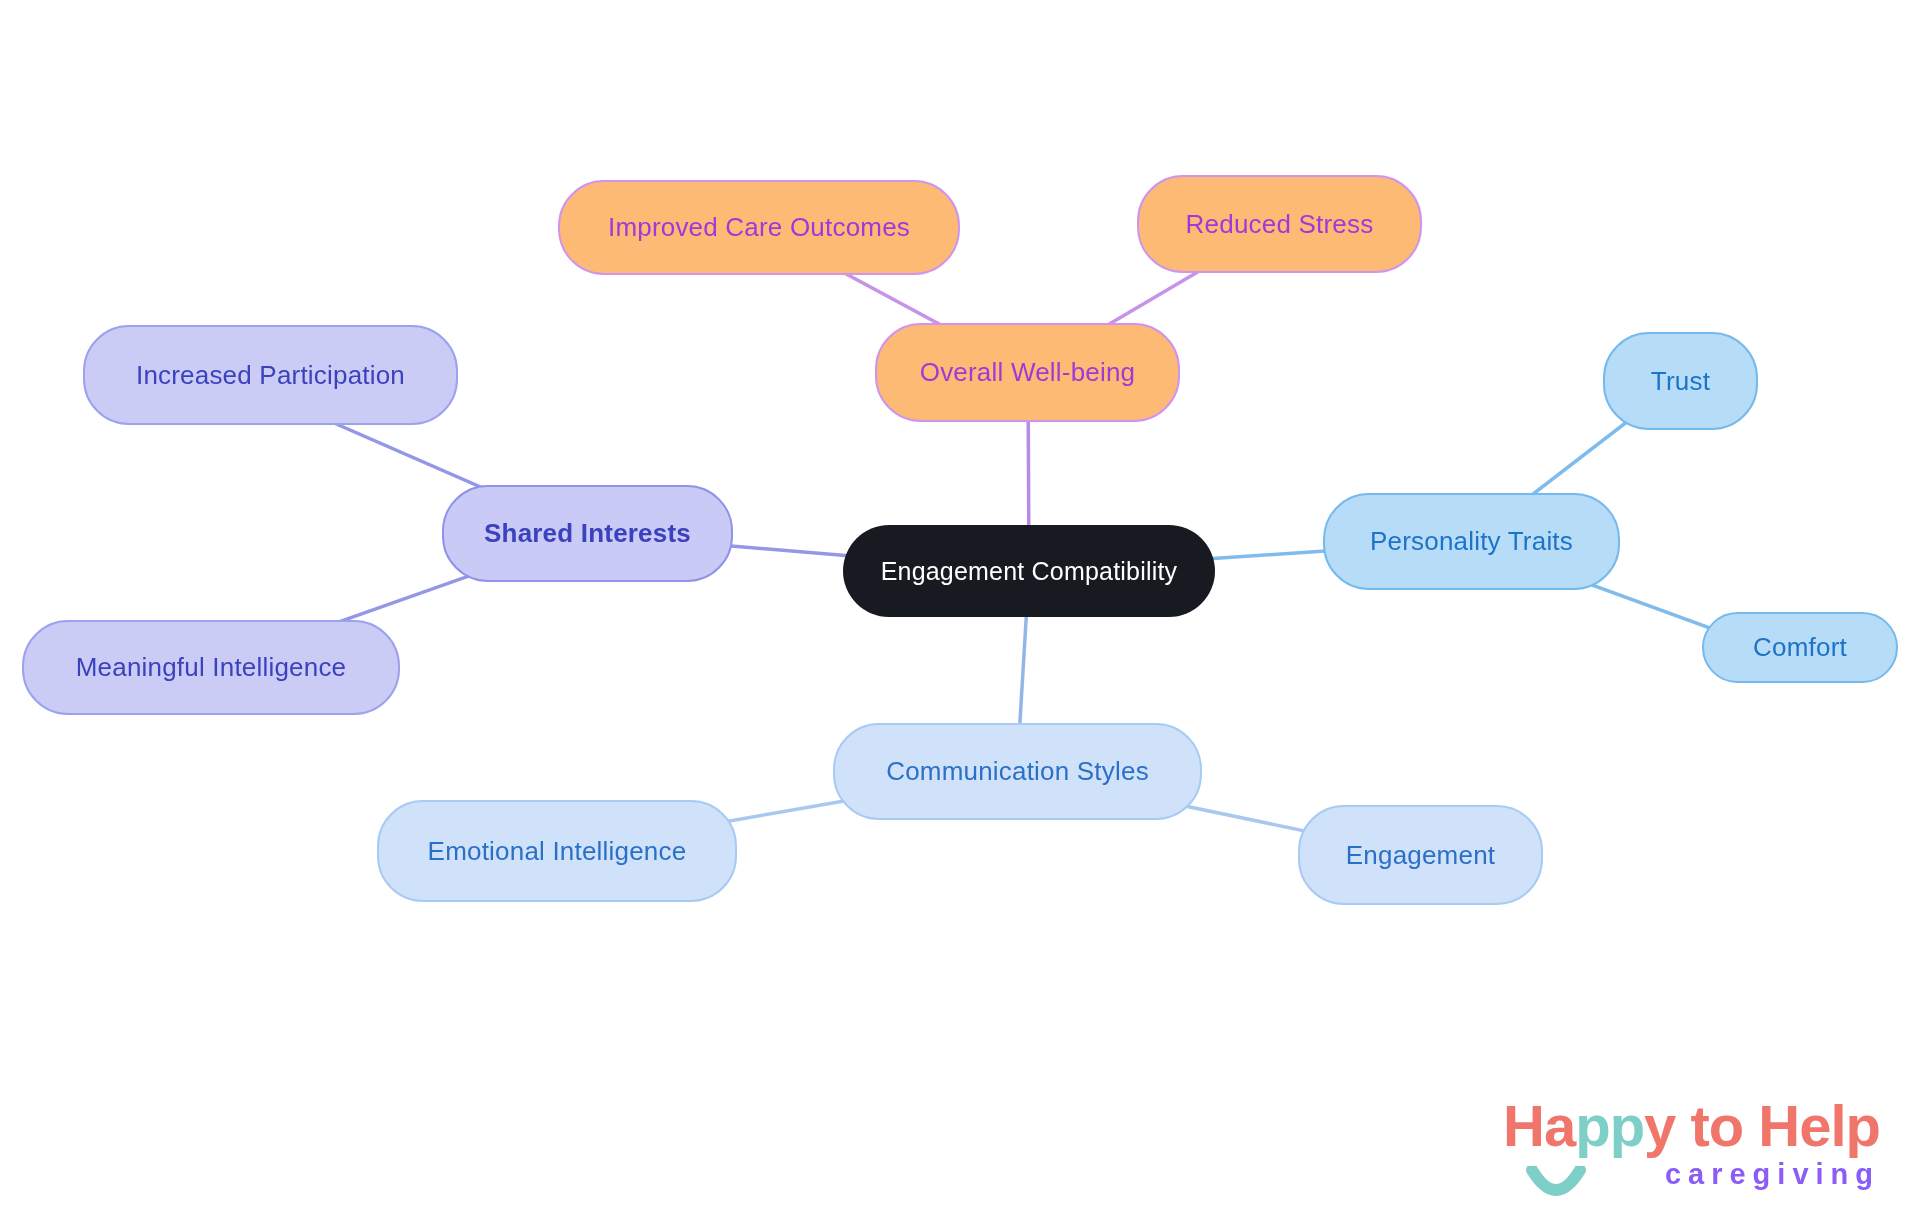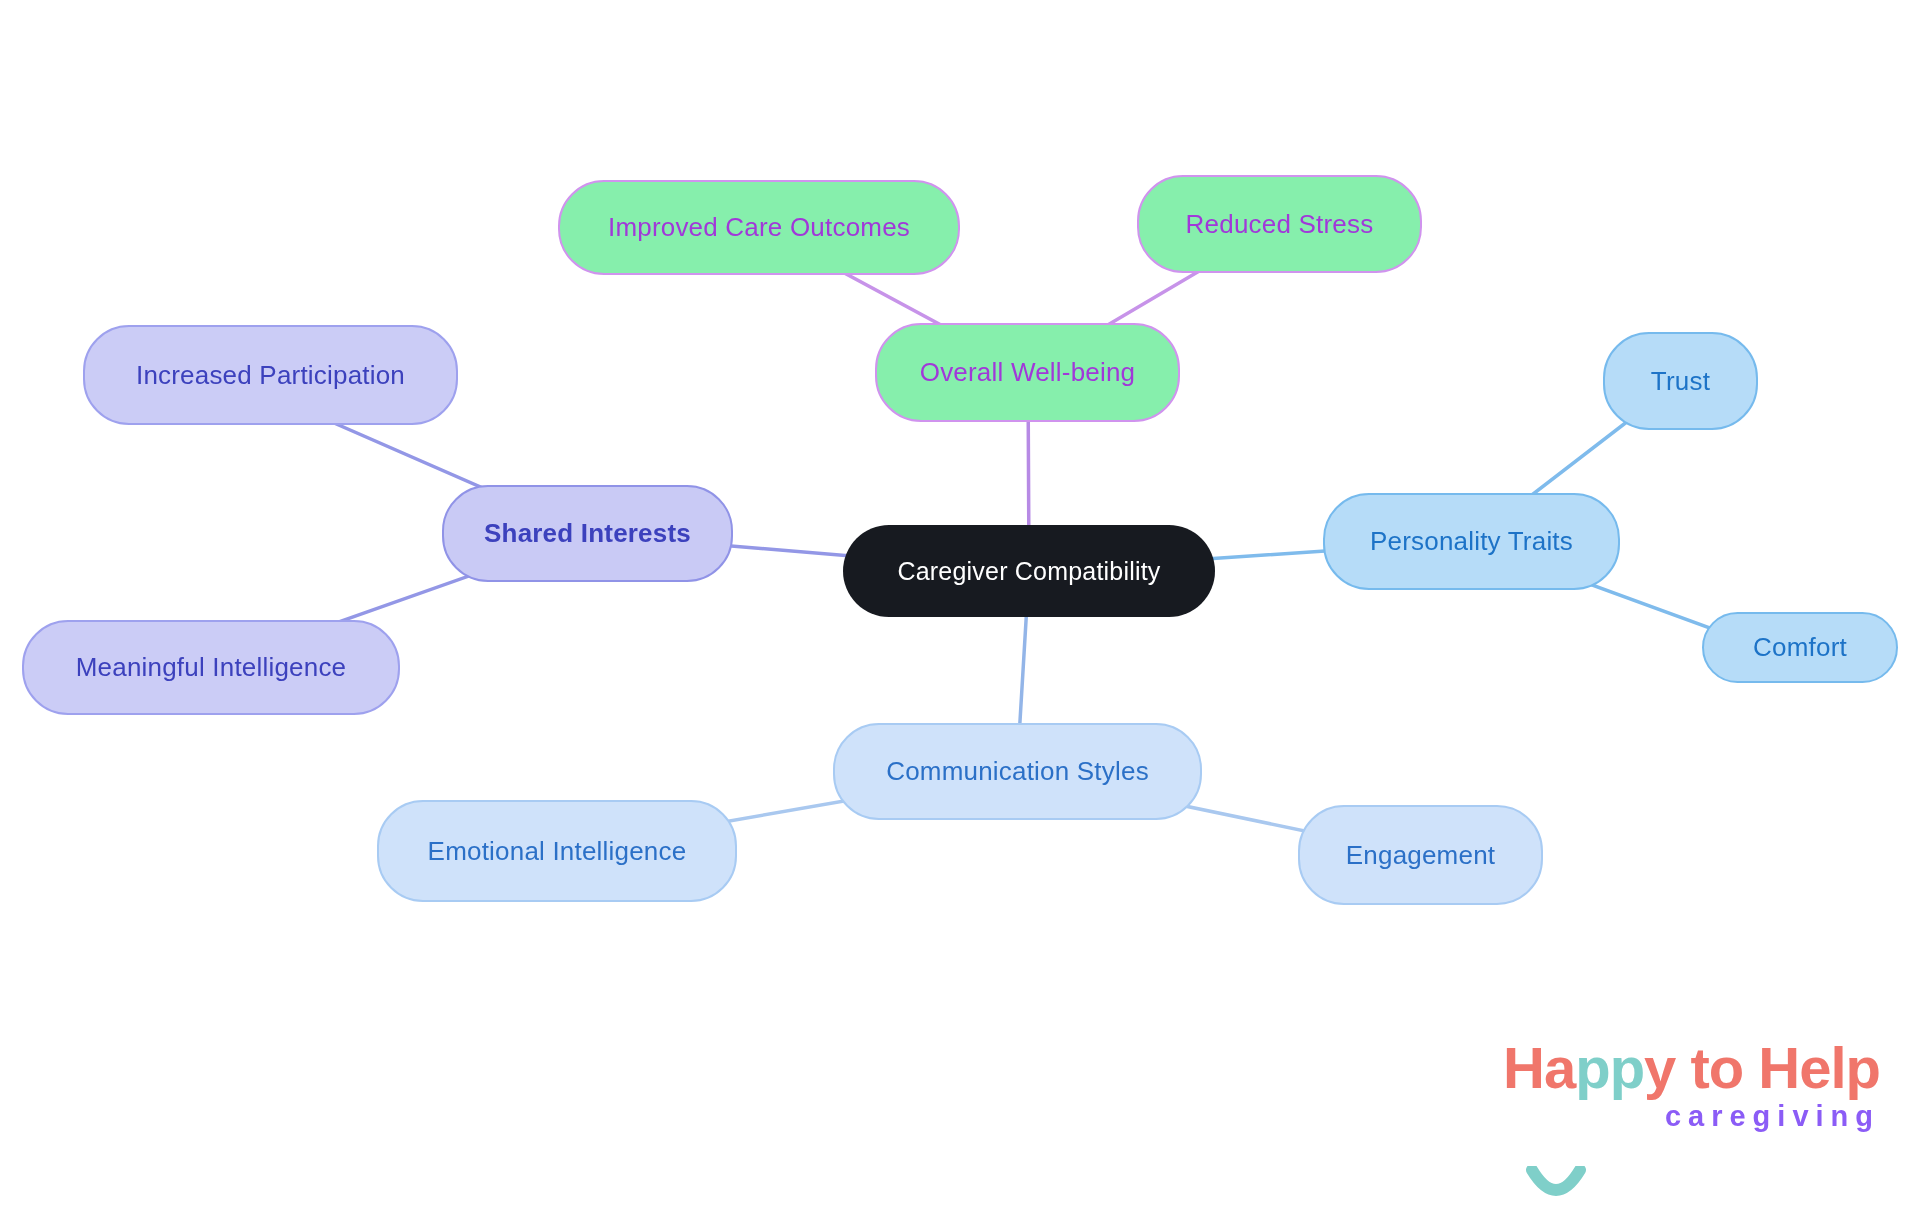--- a/index.html
+++ b/index.html
@@ -46,21 +46,21 @@
     box-sizing: border-box;
     border: 2px solid transparent;
   }
   .node-center {
     background: #171a20;
     color: #ffffff;
     border: none;
     font-size: 25px;
   }
   .br-purple {
-    background: #86efac;
+    background: #fdba74;
     border-color: #d093ee;
     color: #a138d9;
     text-align: center;
   }
   .br-indigo {
     background: #c9caf5;
     border-color: #9093e7;
     color: #3c41bd;
     font-weight: bold;
   }
@@ -90,21 +90,21 @@
   #n-personality   { left: 1323px; top: 493px; width: 297px; height: 97px; }
   #n-trust         { left: 1603px; top: 332px; width: 155px; height: 98px; }
   #n-comfort       { left: 1702px; top: 612px; width: 196px; height: 71px; }
   #n-communication { left: 833px;  top: 723px; width: 369px; height: 97px; }
   #n-emotional     { left: 377px;  top: 800px; width: 360px; height: 102px; }
   #n-engagement    { left: 1298px; top: 805px; width: 245px; height: 100px; }
   
   #logo {
     position: absolute;
     left: 1415px;
-    top: 1038px;
+    top: 1096px;
     width: 465px;
     z-index: 2;
   }
   #logo-title {
     font-size: 58px;
     line-height: 60px;
     font-weight: bold;
     letter-spacing: -1px;
     color: #f0766b;
     text-align: right;
@@ -140,21 +140,21 @@
     <line class="e-i" x1="588" y1="534" x2="270" y2="395"></line>
     <line class="e-i" x1="588" y1="534" x2="211" y2="667"></line>
     <line class="e-b" x1="1029" y1="571" x2="1472" y2="541"></line>
     <line class="e-b" x1="1472" y1="541" x2="1680" y2="381"></line>
     <line class="e-b" x1="1472" y1="541" x2="1800" y2="661"></line>
     <line class="e-ct" x1="1029" y1="571" x2="1017" y2="771"></line>
     <line class="e-c" x1="1017" y1="771" x2="557" y2="851"></line>
     <line class="e-c" x1="1017" y1="771" x2="1420" y2="855"></line>
   </svg>
 
-  <div id="n-center" class="node node-center">Caregiver Compatibility</div>
+  <div id="n-center" class="node node-center">Engagement Compatibility</div>
 
   <div id="n-wellbeing" class="node br-purple">Overall Well-being</div>
 
   <div id="n-improved" class="node br-purple">Improved Care Outcomes</div>
 
   <div id="n-reduced" class="node br-purple">Reduced Stress</div>
 
   <div id="n-shared" class="node br-indigo">Shared Interests</div>
 
   <div id="n-increased" class="node br-indigo-child">Increased Participation</div>

